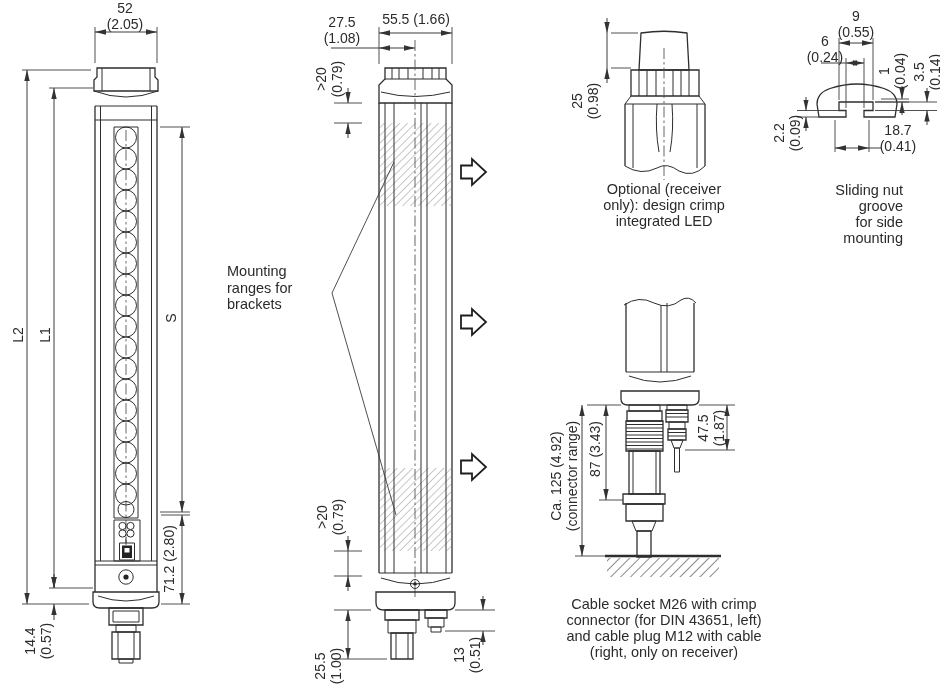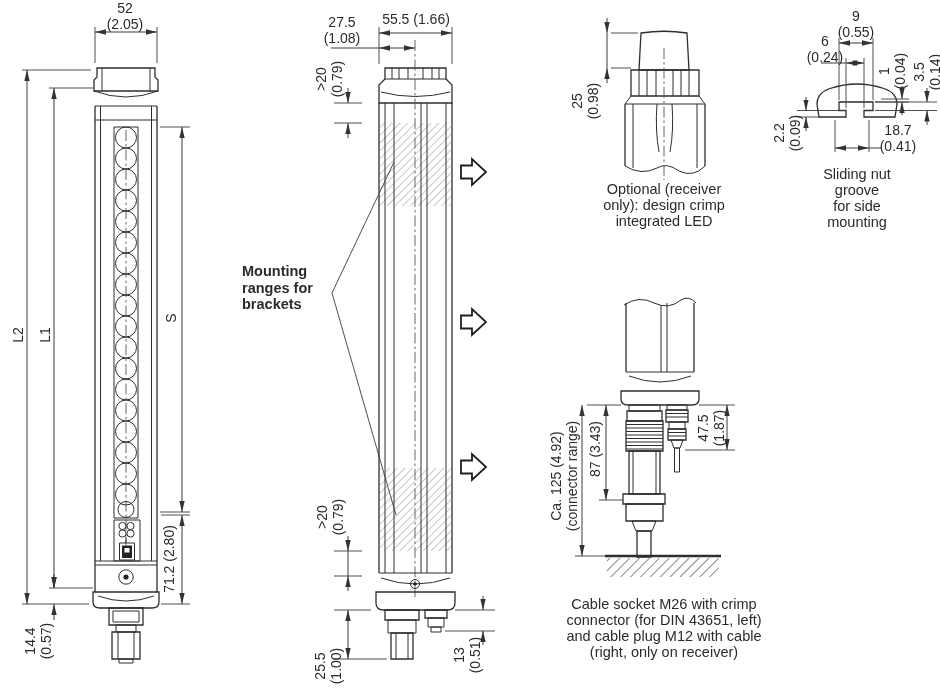--- a/index.html
+++ b/index.html
@@ -351,21 +351,21 @@
 (1.08)</div>
 <div class="lbl" style="left:407px; top:20px;">55.5 (1.66)</div>
 <div class="vlbl" style="left:321px; top:79px;">&gt;20
 (0.79)</div>
 <div class="vlbl" style="left:322px; top:517px;">&gt;20
 (0.79)</div>
 <div class="vlbl" style="left:320px; top:666px;">25.5
 (1.00)</div>
 <div class="vlbl" style="left:459px; top:655px;">13
 (0.51)</div>
-<div class="note" style="left:233px; top:263px;font-weight:bold;">Mounting
+<div class="note" style="left:218px; top:263px;">Mounting
 ranges for
 brackets</div>
 
 <div class="vlbl" style="left:577px; top:101px;">25
 (0.98)</div>
 <div class="lbl caption" style="left:655px; top:206px;">Optional (receiver
 only): design crimp
 integrated LED</div>
 
 <div class="lbl" style="left:847px; top:25px;">9
@@ -373,21 +373,21 @@
 <div class="lbl" style="left:816px; top:50px;">6
 (0.24)</div>
 <div class="vlbl" style="left:884px; top:71px;">1
 (0.04)</div>
 <div class="vlbl" style="left:919px; top:72px;">3.5
 (0.14)</div>
 <div class="vlbl" style="left:779px; top:133px;">2.2
 (0.09)</div>
 <div class="lbl" style="left:889px; top:139px;">18.7
 (0.41)</div>
-<div class="lbl caption" style="left:848px; top:199px;">Sliding nut groove
+<div class="lbl caption" style="left:848px; top:215px;text-align:right;">Sliding nut groove
 for side mounting</div>
 
 <div class="vlbl" style="left:556px; top:476px;">Ca. 125 (4.92)
 (connector range)</div>
 <div class="vlbl" style="left:587px; top:449px;">87 (3.43)</div>
 <div class="vlbl" style="left:703px; top:428px;">47.5
 (1.87)</div>
 <div class="lbl caption" style="left:655px; top:629px;">Cable socket M26 with crimp
 connector (for DIN 43651, left)
 and cable plug M12 with cable

